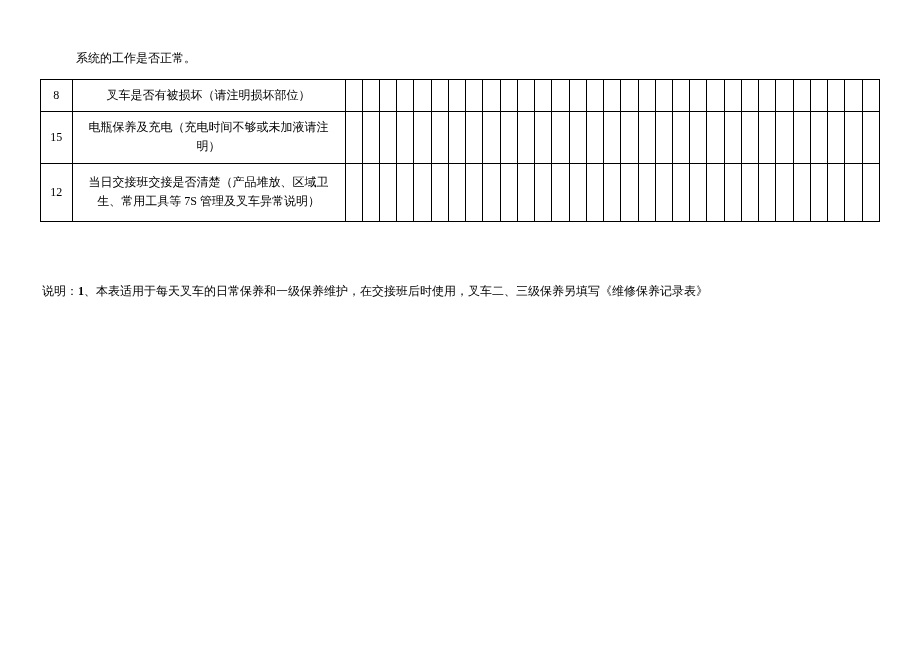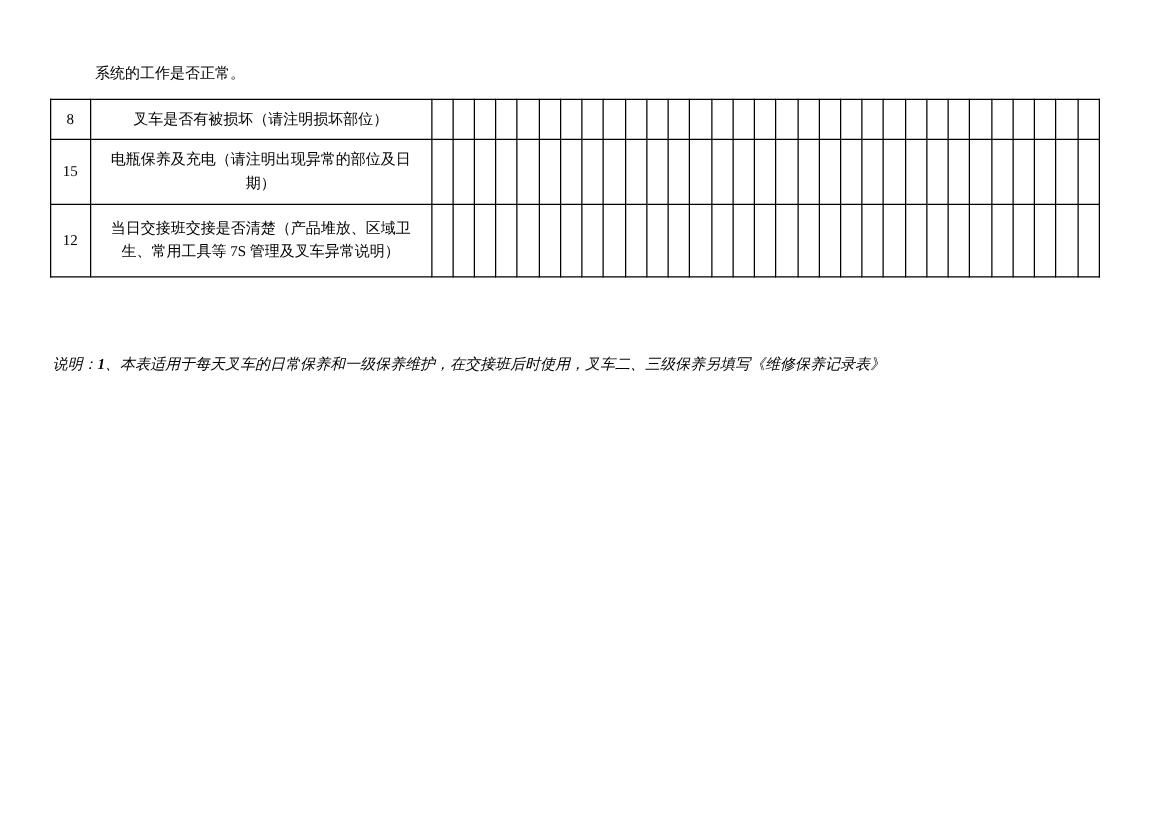--- a/index.html
+++ b/index.html
@@ -38,21 +38,20 @@
     .footer-row td { height: 30px; }
     .footer-label { text-align: center; font-weight: bold; }
     .notes {
       padding: 60px 0 0 42px;
       width: 840px;
     }
     .notes p {
       font-size: 12px;
       line-height: 1.5;
       margin-bottom: 12px;
-      font-style: italic;
     }
     .notes .bold-marker, .notes strong { font-weight: bold; }
   </style>
 </head>
 <body>
 
 <div class="top-text">系统的工作是否正常。</div>
 
 <table>
   <tbody>
@@ -86,21 +85,21 @@
         <td class="tick-col"></td>
         <td class="tick-col"></td>
         <td class="tick-col"></td>
         <td class="tick-col"></td>
         <td class="tick-col"></td>
         <td class="tick-col"></td>
         <td class="tick-col"></td>
     </tr>
     <tr class="row11">
       <td class="num-col">15</td>
-      <td class="desc-col">电瓶保养及充电（请注明出现异常的部位及日期）</td>
+      <td class="desc-col">电瓶保养及充电（充电时间不够或未加液请注明）</td>
       <td class="tick-col"></td>
         <td class="tick-col"></td>
         <td class="tick-col"></td>
         <td class="tick-col"></td>
         <td class="tick-col"></td>
         <td class="tick-col"></td>
         <td class="tick-col"></td>
         <td class="tick-col"></td>
         <td class="tick-col"></td>
         <td class="tick-col"></td>

